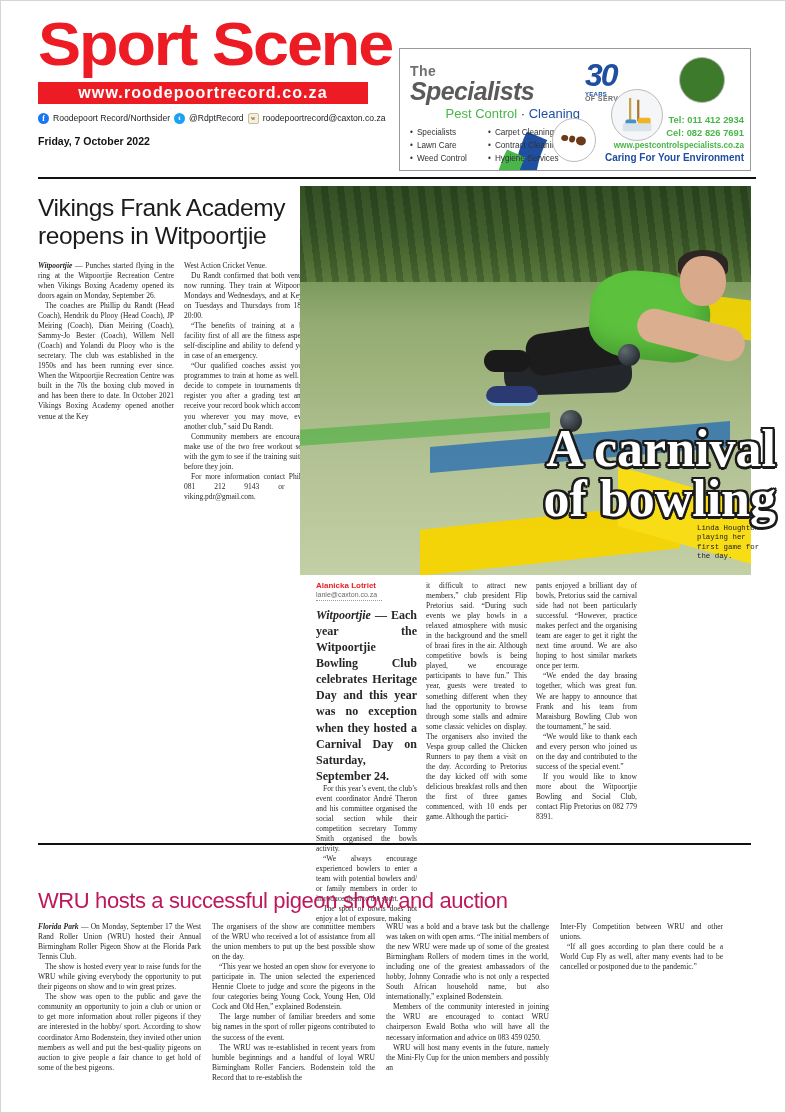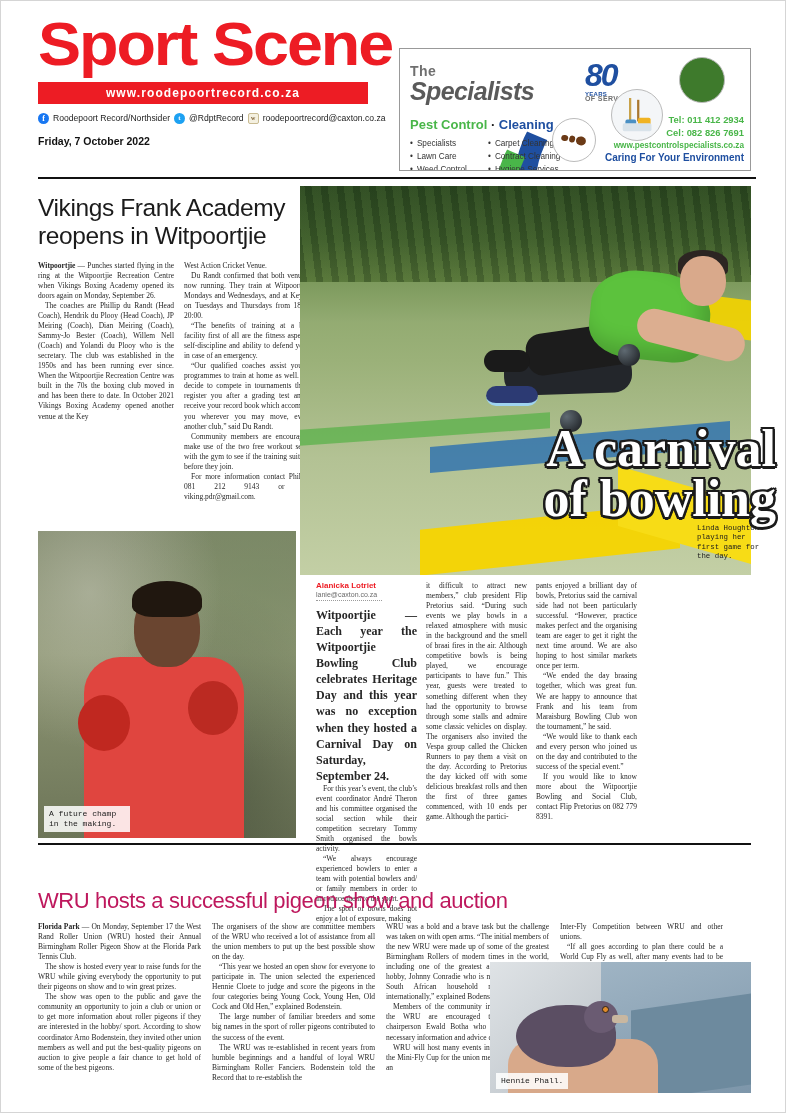--- a/index.html
+++ b/index.html
@@ -30,21 +30,21 @@
   }
   .mast-url-bar {
     margin-top: 9px;
     background: #ed1c24;
     height: 22px;
     display:flex; align-items:center; justify-content:center;
     width: 330px;
   }
   .mast-url-bar span {
     font-family:"Liberation Sans", sans-serif;
-    color:#fff; font-size:12px; font-weight:600; letter-spacing:1.1px;
+    color:#fff; font-size:16px; font-weight:600; letter-spacing:1.1px;
   }
   .mast-social { margin-top:9px; display:flex; align-items:center; gap:4px; font-family:"Liberation Sans", sans-serif; font-size:8.6px; color:#222; }
   .soc-icon { width:11px; height:11px; border-radius:2px; display:inline-flex; align-items:center; justify-content:center; color:#fff; font-size:8px; font-weight:700; font-family:"Liberation Serif", serif; flex:none;}
   .fb { background:#1877f2; border-radius:50%; }
   .tw { background:#1da1f2; border-radius:50%; font-size:7px;}
   .wa { background:#f4f0e0; color:#7a5c2e; border:1px solid #c9bb92; font-size:6px;}
   .mast-date { margin-top:11px; font-family:"Liberation Sans", sans-serif; font-weight:700; font-size:10.5px; color:#111; }
   .mast-rule { position:absolute; left:38px; right:30px; top:177px; height:1.6px; background:#111; }
 
   
@@ -61,21 +61,21 @@
   }
   .ad-swoosh-green {
     width: 300px; height: 240px; right:-40px; top:14px;
     border: 20px solid #49b649; border-radius:50%;
     border-top-color:transparent; border-right-color:transparent;
     transform: rotate(-22deg);
   }
   .ad-left { position:absolute; left:10px; top:14px; width:170px; z-index:5; font-family:"Liberation Sans", sans-serif; }
   .ad-the { font-size:14px; color:#6f6f6f; font-weight:700; letter-spacing:.5px;}
   .ad-specialists { font-size:25px; font-weight:700; font-style:italic; color:#5a5a5a; letter-spacing:-.6px; line-height:1.0; }
-  .ad-sub { font-size:13px; font-weight:700; margin-top:13px;}
+  .ad-sub { font-size:13px; font-weight:400; margin-top:2px;text-align:right;}
   .ad-sub .g { color:#49b649; }
   .ad-sub .b { color:#1f4fa0; }
   .ad-services { margin-top:7px; display:grid; grid-template-columns: 72px 1fr; column-gap:6px; row-gap:4px; font-size:8.2px; color:#333; }
   .ad-services div { white-space:nowrap; }
   .ad-services div::before { content:"\2022"; color:#333; margin-right:4px; }
   .ad-logo40 { position:absolute; left:185px; top:10px; z-index:6; font-family:"Liberation Sans", sans-serif; color:#1f4fa0;}
   .ad-40 { font-size:32px; font-weight:700; font-style:italic; letter-spacing:-2px; line-height:1; }
   .ad-years { font-size:6px; font-weight:700; letter-spacing:.3px; }
   .ad-of-service { font-size:7px; font-weight:700; color:#6f6f6f; letter-spacing:.4px; margin-top:-2px;}
   .ad-contact { position:absolute; right:6px; bottom:5px; z-index:8; text-align:right; font-family:"Liberation Sans", sans-serif; line-height:1.38;}
@@ -95,21 +95,21 @@
     font-family:"Liberation Sans", sans-serif;
     font-weight:400; font-size:24.5px; line-height:1.16; color:#1b1b1b;
     letter-spacing:-0.4px;
   }
   .h-wru { font-family:"Liberation Sans", sans-serif; font-weight:400; font-size:22px; letter-spacing:-0.4px; color:#be185d;margin-top:36px; }
 
   
   .bodytext { font-family:"Liberation Serif", serif; font-size:7.5px; line-height:1.34; text-align:justify; color:#262626; }
   .bodytext p { margin:0; text-indent:7px; }
   .bodytext p.first { text-indent:0; }
-  .dateline { font-weight:700; }
+  .dateline { font-style:italic; font-weight:700; }
   .lead { font-weight:700; font-size:12px; }
 
   
   .story1 { position:absolute; left:38px; top:194px; width:292px; }
   .story1-cols { margin-top:10px; display:flex; gap:10px; }
   .story1-cols .col { width:136px; }
 
   .photo { position:absolute; overflow:hidden; background:#cfd6c4; }
   .caption-box {
     position:absolute; background:rgba(255,255,255,.86); color:#1b1b1b;
@@ -231,21 +231,21 @@
         <div>Specialists</div>
         <div>Carpet Cleaning</div>
         <div>Lawn Care</div>
         <div>Contract Cleaning</div>
         <div>Weed Control</div>
         <div>Hygiene Services</div>
       </div>
     </div>
 
     <div class="ad-logo40">
-      <div class="ad-40">80</div>
+      <div class="ad-40">30</div>
       <div class="ad-years">YEARS</div>
       <div class="ad-of-service">OF SERVICE</div>
     </div>
 
     <div class="ad-circle ad-c1">
       <span class="ant">
         <b style="left:0;top:2px;width:7px;height:6px"></b>
         <b style="left:8px;top:1px;width:6px;height:7px"></b>
         <b style="left:15px;top:0px;width:10px;height:9px"></b>
       </span>
@@ -309,30 +309,20 @@
       <div class="bowlball" style="left:150px; top:96px;"></div>
       <div class="bowlball" style="left:92px; top:162px;"></div>
     </div>
   </div>
   <div class="hl-carnival">
     <div>A carnival</div>
     <div>of bowling</div>
   </div>
   <div class="caption-box" id="linda-cap">Linda Houghton playing her first game for the day.</div>
 
-  <div class="photo" id="box-photo">
-    <div class="bg"></div>
-    <div class="blur"></div>
-    <div class="kid-torso"></div>
-    <div class="kid-head"></div>
-    <div class="kid-hair"></div>
-    <div class="glove1"></div>
-    <div class="glove2"></div>
-    <div class="caption-box" id="box-cap">A future champ in the making.</div>
-  </div>
 
   <div class="story2">
     <div class="story2-cols">
       <div class="col c1">
         <div class="byline-name">Alanicka Lotriet</div>
         <div class="byline-mail">lanie@caxton.co.za</div>
         <div class="byline-rule"></div>
         <div class="bodytext" style="margin-top:6px;">
           <p class="first lead"><span class="dateline">Witpoortjie</span> <span>— Each year the Witpoortjie Bowling Club celebrates Heritage Day and this year was no exception when they hosted a Carnival Day on Saturday, September 24.</span></p>
           <p>For this year’s event, the club’s event coordinator André Theron and his committee organised the social section while their competition secretary Tommy Smith organised the bowls activity.</p>
@@ -375,26 +365,15 @@
         <p>Members of the community interested in joining the WRU are encouraged to contact WRU chairperson Ewald Botha who will have all the necessary information and advice on 083 459 0250.</p>
         <p>WRU will host many events in the future, namely the Mini-Fly Cup for the union members and possibly an</p>
       </div>
       <div class="col bodytext">
         <p class="first">Inter-Fly Competition between WRU and other unions.</p>
         <p>“If all goes according to plan there could be a World Cup Fly as well, after many events had to be cancelled or postponed due to the pandemic.”</p>
       </div>
     </div>
   </div>
 
-  <div class="photo" id="pigeon-photo">
-    <div class="pbg"></div>
-    <div class="shirt"></div>
-    <div class="shirt2"></div>
-    <div class="hand"></div>
-    <div class="bird"></div>
-    <div class="bird-head"></div>
-    <div class="bird-beak"></div>
-    <div class="bird-eye"></div>
-    <div class="caption-box" id="pig-cap">Hennie Phall.</div>
-  </div>
 
   <div class="page-border"></div>
 </div>
 
 </body></html>

